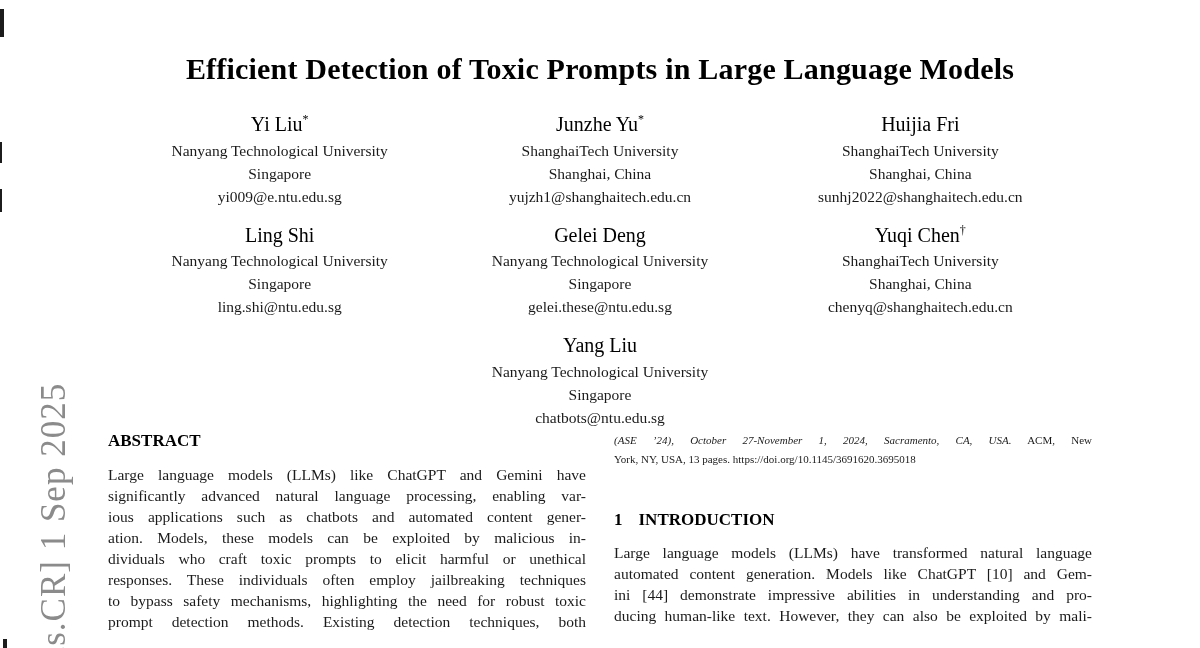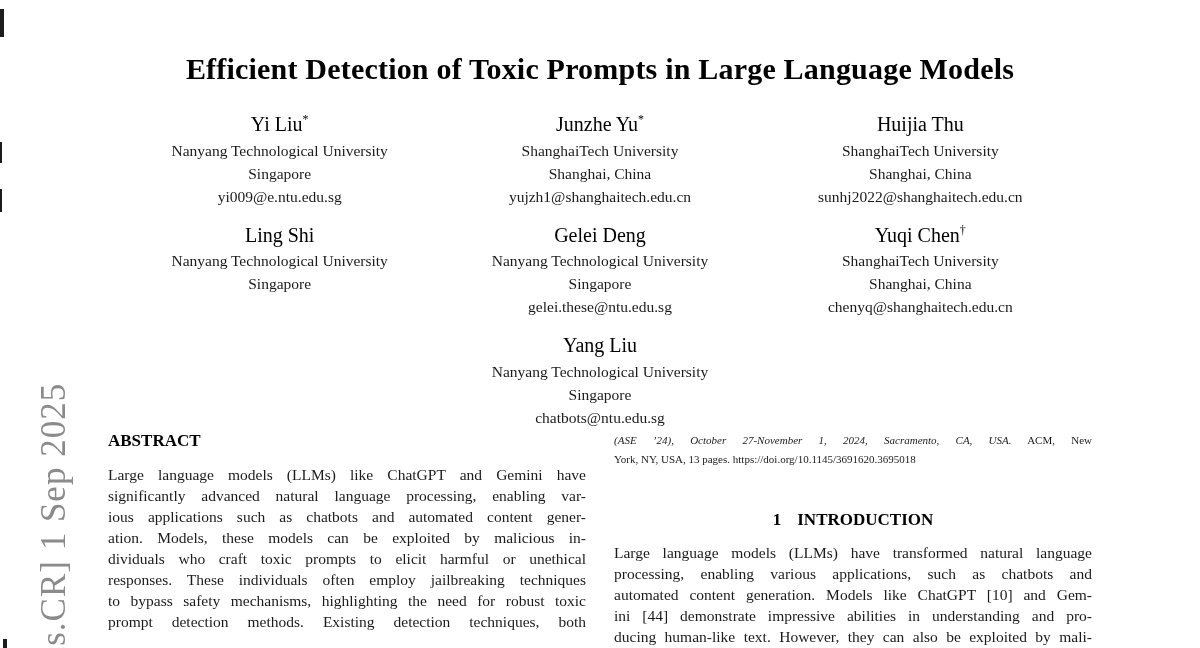--- a/index.html
+++ b/index.html
@@ -92,21 +92,21 @@
 
   .citation-note {
     font-size: 11px;
     line-height: 19px;
     color: #1b1b1b;
   }
   .citation-note .jl { text-align: justify; text-align-last: justify; }
   .citation-note .it { font-style: italic; }
 
   .intro-block { margin-top: 41px; }
-  .intro-heading { margin-bottom: 12px; text-align: center; }
+  .intro-heading { margin-bottom: 12px; }
 </style>
 </head>
 <body>
 
 <div class="page">
 
   <span class="edge-mark m1"></span>
   <span class="edge-mark m2"></span>
   <span class="edge-mark m3"></span>
   <span class="edge-mark m4"></span>
@@ -127,30 +127,31 @@
       </div>
 
       <div class="author-card">
         <div class="author-name"><span>Junzhe Yu</span><sup>*</sup></div>
         <div class="author-line">ShanghaiTech University</div>
         <div class="author-line">Shanghai, China</div>
         <div class="author-line">yujzh1@shanghaitech.edu.cn</div>
       </div>
 
       <div class="author-card">
-        <div class="author-name"><span>Huijia Thu</span><sup></sup></div>
+        <div class="author-name"><span>Huijia Fri</span><sup></sup></div>
         <div class="author-line">ShanghaiTech University</div>
         <div class="author-line">Shanghai, China</div>
         <div class="author-line">sunhj2022@shanghaitech.edu.cn</div>
       </div>
 
       <div class="author-card">
         <div class="author-name"><span>Ling Shi</span><sup></sup></div>
         <div class="author-line">Nanyang Technological University</div>
         <div class="author-line">Singapore</div>
+        <div class="author-line">ling.shi@ntu.edu.sg</div>
       </div>
 
       <div class="author-card">
         <div class="author-name"><span>Gelei Deng</span><sup></sup></div>
         <div class="author-line">Nanyang Technological University</div>
         <div class="author-line">Singapore</div>
         <div class="author-line">gelei.these@ntu.edu.sg</div>
       </div>
 
       <div class="author-card">
@@ -186,21 +187,20 @@
       <div class="col-right">
 
         <div class="citation-note">
           <div class="jl"><span class="it">(ASE ’24), October 27-November 1, 2024, Sacramento, CA, USA.</span> <span>ACM, New</span></div>
           <div><span>York, NY, USA, 13 pages.</span> <span>https://doi.org/10.1145/3691620.3695018</span></div>
         </div>
 
         <div class="intro-block">
           <div class="section-heading intro-heading"><span class="sec-num">1</span><span>INTRODUCTION</span></div>
           <div class="body-line">Large language models (LLMs) have transformed natural language</div>
-          <div class="body-line">processing, enabling various applications, such as chatbots and</div>
           <div class="body-line">automated content generation. Models like ChatGPT [10] and Gem-</div>
           <div class="body-line">ini [44] demonstrate impressive abilities in understanding and pro-</div>
           <div class="body-line">ducing human-like text. However, they can also be exploited by mali-</div>
         </div>
 
       </div>
 
     </div>
 
   </div>

